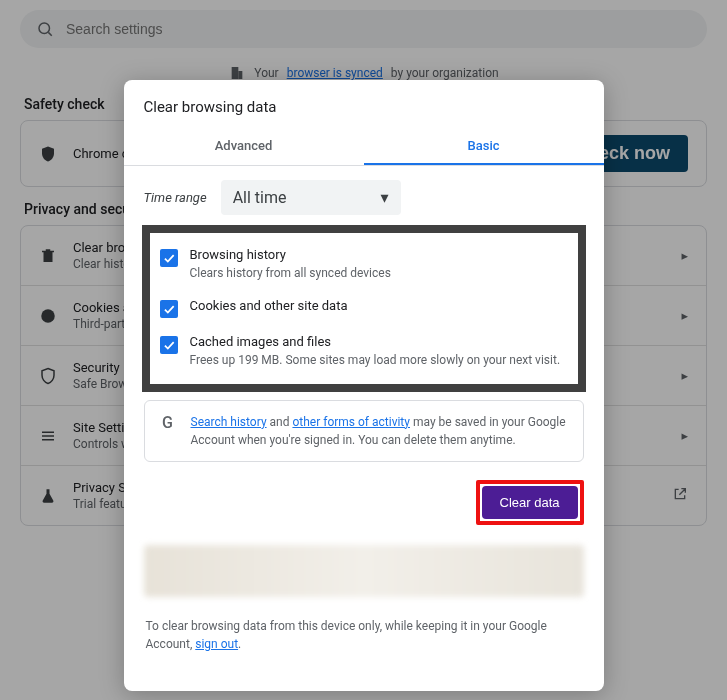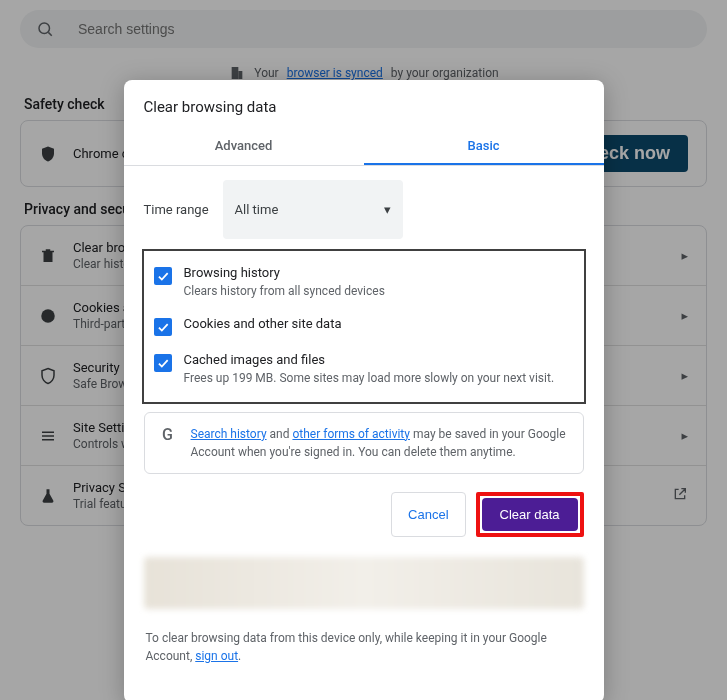--- a/index.html
+++ b/index.html
@@ -17,21 +17,21 @@
   .scrim {
     position: absolute; inset: 0;
     background: rgba(0,0,0,0.35);
     z-index: 5;
   }
   
   .bg { padding: 10px 20px; }
   .search-box {
     display: flex; align-items: center;
     background: #f1f3f4; border-radius: 22px;
-    padding: 10px 16px; gap: 24px;
+    padding: 10px 16px; gap: 12px;
     color: #5f6368;
   }
   .search-box input {
     border: none; background: transparent; outline: none;
     font-size: 14px; color: #5f6368; flex: 1;
   }
   .managed-bar {
     display: flex; align-items: center; justify-content: center;
     gap: 8px; margin: 16px 0 10px; font-size: 12px; color: #5f6368;
   }
@@ -66,27 +66,27 @@
   }
   .dlg-title { font-size: 15px; color: #202124; padding: 18px 20px 10px; }
   .tabs { display: flex; border-bottom: 1px solid #dadce0; }
   .tab {
     flex: 1; text-align: center; padding: 12px 0 10px;
     font-size: 13px; color: #5f6368; font-weight: 500;
     border-bottom: 2px solid transparent; cursor: pointer;
   }
   .tab.active { color: #1a73e8; border-bottom: 2px solid #1a73e8; }
   .range-row { display: flex; align-items: center; gap: 14px; padding: 14px 20px 10px; }
-  .range-row label { font-size: 13px; color: #3c4043; }
+  .range-row label { font-size: 13px; color: #3c4043; font-style: italic; }
   .dd {
     display: flex; align-items: center; justify-content: space-between;
-    background: #f1f3f4; border-radius: 4px; padding: 22px 12px;
-    min-width: 180px; font-size: 13px; color: #3c4043; cursor: pointer;
-  }
-  .opts { margin: 0 18px 8px 18px; border: 2px solid #404040; padding: 6px 8px 6px 4px; }
+    background: #f1f3f4; border-radius: 4px; padding: 8px 12px;
+    min-width: 180px; font-size: 16px; color: #3c4043; cursor: pointer;
+  }
+  .opts { margin: 0 18px 8px 18px; border: 8px solid #404040; padding: 6px 8px 6px 4px; }
   .opt { display: flex; align-items: flex-start; gap: 12px; padding: 8px 6px; }
   .cbox {
     flex: 0 0 18px; width: 18px; height: 18px; border-radius: 2px;
     background: #1a73e8; display: flex; align-items: center; justify-content: center;
     cursor: pointer; margin-top: 2px;
   }
   .cbox svg { width: 14px; height: 14px; }
   .opt .t1 { font-size: 13px; color: #202124; }
   .opt .t2 { font-size: 12px; color: #5f6368; margin-top: 3px; line-height: 1.45;}
   .g-note {
@@ -280,21 +280,20 @@
   </div>
 
   <div class="g-note">
     <div class="g-logo">G</div>
     <div class="msg">
       <a href="#">Search history</a><span> and </span><a href="#">other forms of activity</a><span> may be saved in your Google Account when you're signed in. You can delete them anytime.</span>
     </div>
   </div>
 
   <div class="actions">
-    <button class="btn-cancel">Cancel</button>
     <span class="btn-clear-wrap">
       <button class="btn-clear">Clear data</button>
     </span>
   </div>
 
   <div class="blurred"></div>
 
   <div class="foot-note">
     <span>To clear browsing data from this device only, while keeping it in your Google Account, </span><a href="#">sign out</a><span>.</span>
   </div>

